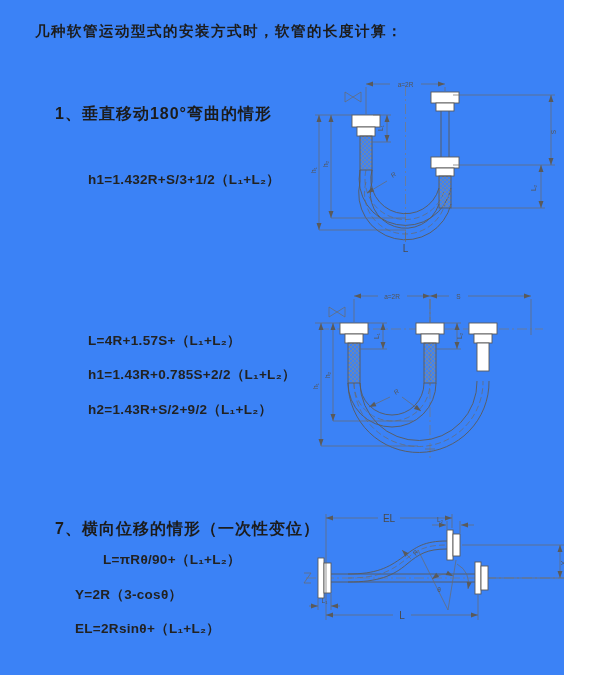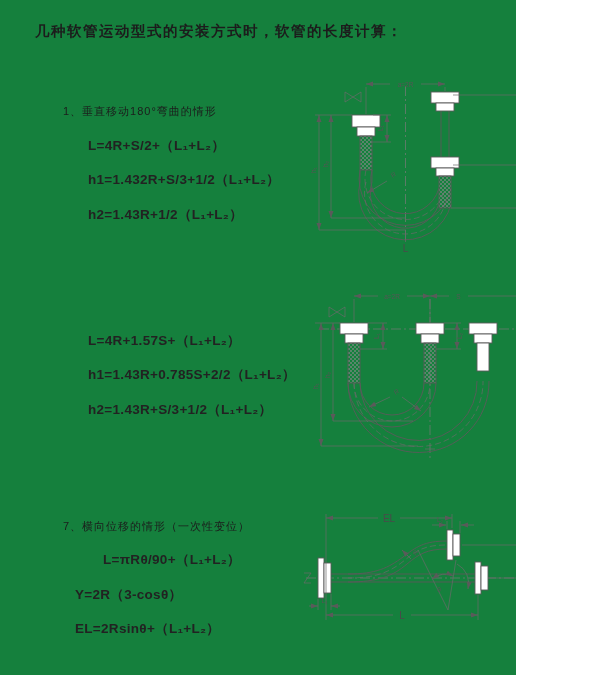--- a/index.html
+++ b/index.html
@@ -1,42 +1,40 @@
 <!DOCTYPE html>
 <html><head>
 <meta charset="utf-8">
 <style>
   html,body{margin:0;padding:0;background:#fff;}
-  .page{position:relative;width:516px;height:675px;background:#15803d;overflow:hidden;
+  .page{position:relative;width:564px;height:675px;background:#3b82f6;overflow:hidden;
         font-family:"Liberation Sans","DejaVu Sans",sans-serif;color:#1c1c1c;}
   .doc-title{position:absolute;left:35px;top:22px;font-size:14.5px;font-weight:bold;letter-spacing:1.5px;}
-  .sec-heading{position:absolute;font-size:11px;font-weight:normal;letter-spacing:1px;white-space:nowrap;margin-left:8px;}
+  .sec-heading{position:absolute;font-size:16px;font-weight:bold;letter-spacing:1px;white-space:nowrap;}
   .formula{position:absolute;font-size:13.5px;font-weight:bold;letter-spacing:.3px;white-space:nowrap;color:#222;}
   .diagram{position:absolute;}
   
   .drw{stroke:#5a5a5a;stroke-width:.9;fill:none;}
   .dln{stroke:#6a6a6a;stroke-width:.7;fill:none;}
   .cl{stroke:#7a7a7a;stroke-width:.7;fill:none;stroke-dasharray:10 3 2 3;}
   .dsh{stroke:#6a6a6a;stroke-width:.7;fill:none;stroke-dasharray:6 3;}
   .wrect{stroke:#5a5a5a;stroke-width:.9;fill:#fff;}
   .svgtxt{font-family:"Liberation Sans","DejaVu Sans",sans-serif;font-size:6.5px;fill:#555;}
   .svgtxt-big{font-family:"Liberation Sans","DejaVu Sans",sans-serif;font-size:10px;fill:#4a4a4a;}
   .ital{font-style:italic;}
 </style>
 </head>
 <body>
 
 <div class="page">
 
   <div class="doc-title">几种软管运动型式的安装方式时，软管的长度计算：</div>
 
   <div class="sec-heading" style="left:55px;top:104px;">1、垂直移动180°弯曲的情形</div>
-  <div class="formula" style="left:88px;top:137px;">L=4R+S/2+（L₁+L₂）</div>
   <div class="formula" style="left:88px;top:171px;">h1=1.432R+S/3+1/2（L₁+L₂）</div>
-  <div class="formula" style="left:88px;top:206px;">h2=1.43R+1/2（L₁+L₂）</div>
 
   <svg class="diagram" style="left:303px;top:70px;" width="295" height="192" viewBox="0 0 295 192">
     <defs>
       <marker id="ar1" viewBox="0 0 8 6" markerWidth="8" markerHeight="6" refX="7.5" refY="3" orient="auto-start-reverse" markerUnits="userSpaceOnUse">
         <path d="M0.5,0.5 L7.5,3 L0.5,5.5 Z" fill="#5a5a5a"></path>
       </marker>
       <pattern id="hatch1" width="4" height="4" patternUnits="userSpaceOnUse">
         <path d="M0,0 L4,4 M4,0 L0,4" stroke="#8a8a8a" stroke-width="0.6"></path>
       </pattern>
     </defs>
@@ -117,21 +115,21 @@
     </g>
 
     <g>
       <line class="dln" x1="102.5" y1="162" x2="102.5" y2="172"></line>
       <text class="svgtxt-big" x="102.5" y="182" text-anchor="middle">L</text>
     </g>
   </svg>
 
   <div class="formula" style="left:88px;top:332px;">L=4R+1.57S+（L₁+L₂）</div>
   <div class="formula" style="left:88px;top:366px;">h1=1.43R+0.785S+2/2（L₁+L₂）</div>
-  <div class="formula" style="left:88px;top:401px;">h2=1.43R+S/3+1/2（L₁+L₂）</div>
+  <div class="formula" style="left:88px;top:401px;">h2=1.43R+S/2+9/2（L₁+L₂）</div>
 
   <svg class="diagram" style="left:303px;top:283px;" width="295" height="185" viewBox="0 0 295 185">
     <defs>
       <marker id="ar2" viewBox="0 0 8 6" markerWidth="8" markerHeight="6" refX="7.5" refY="3" orient="auto-start-reverse" markerUnits="userSpaceOnUse">
         <path d="M0.5,0.5 L7.5,3 L0.5,5.5 Z" fill="#5a5a5a"></path>
       </marker>
       <pattern id="hatch2" width="4" height="4" patternUnits="userSpaceOnUse">
         <path d="M0,0 L4,4 M4,0 L0,4" stroke="#8a8a8a" stroke-width="0.6"></path>
       </pattern>
     </defs>

